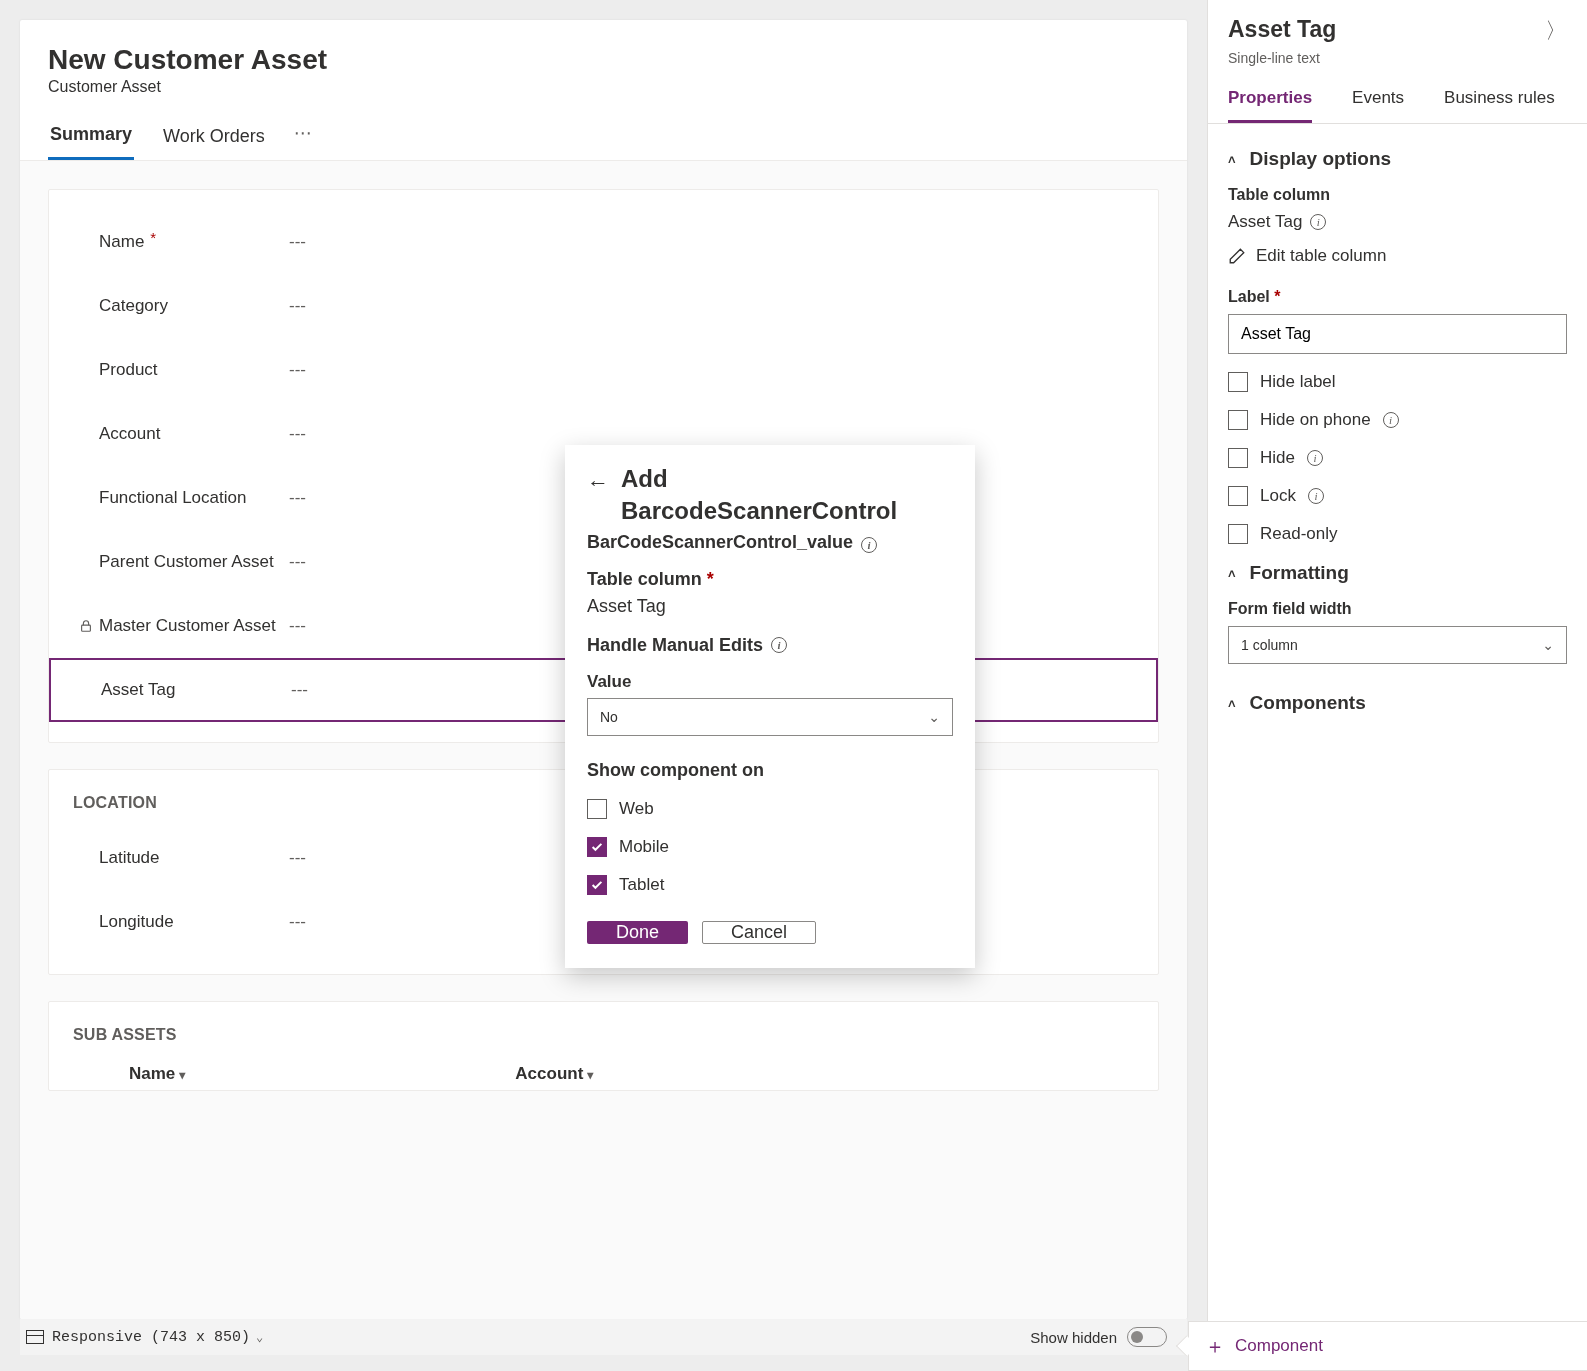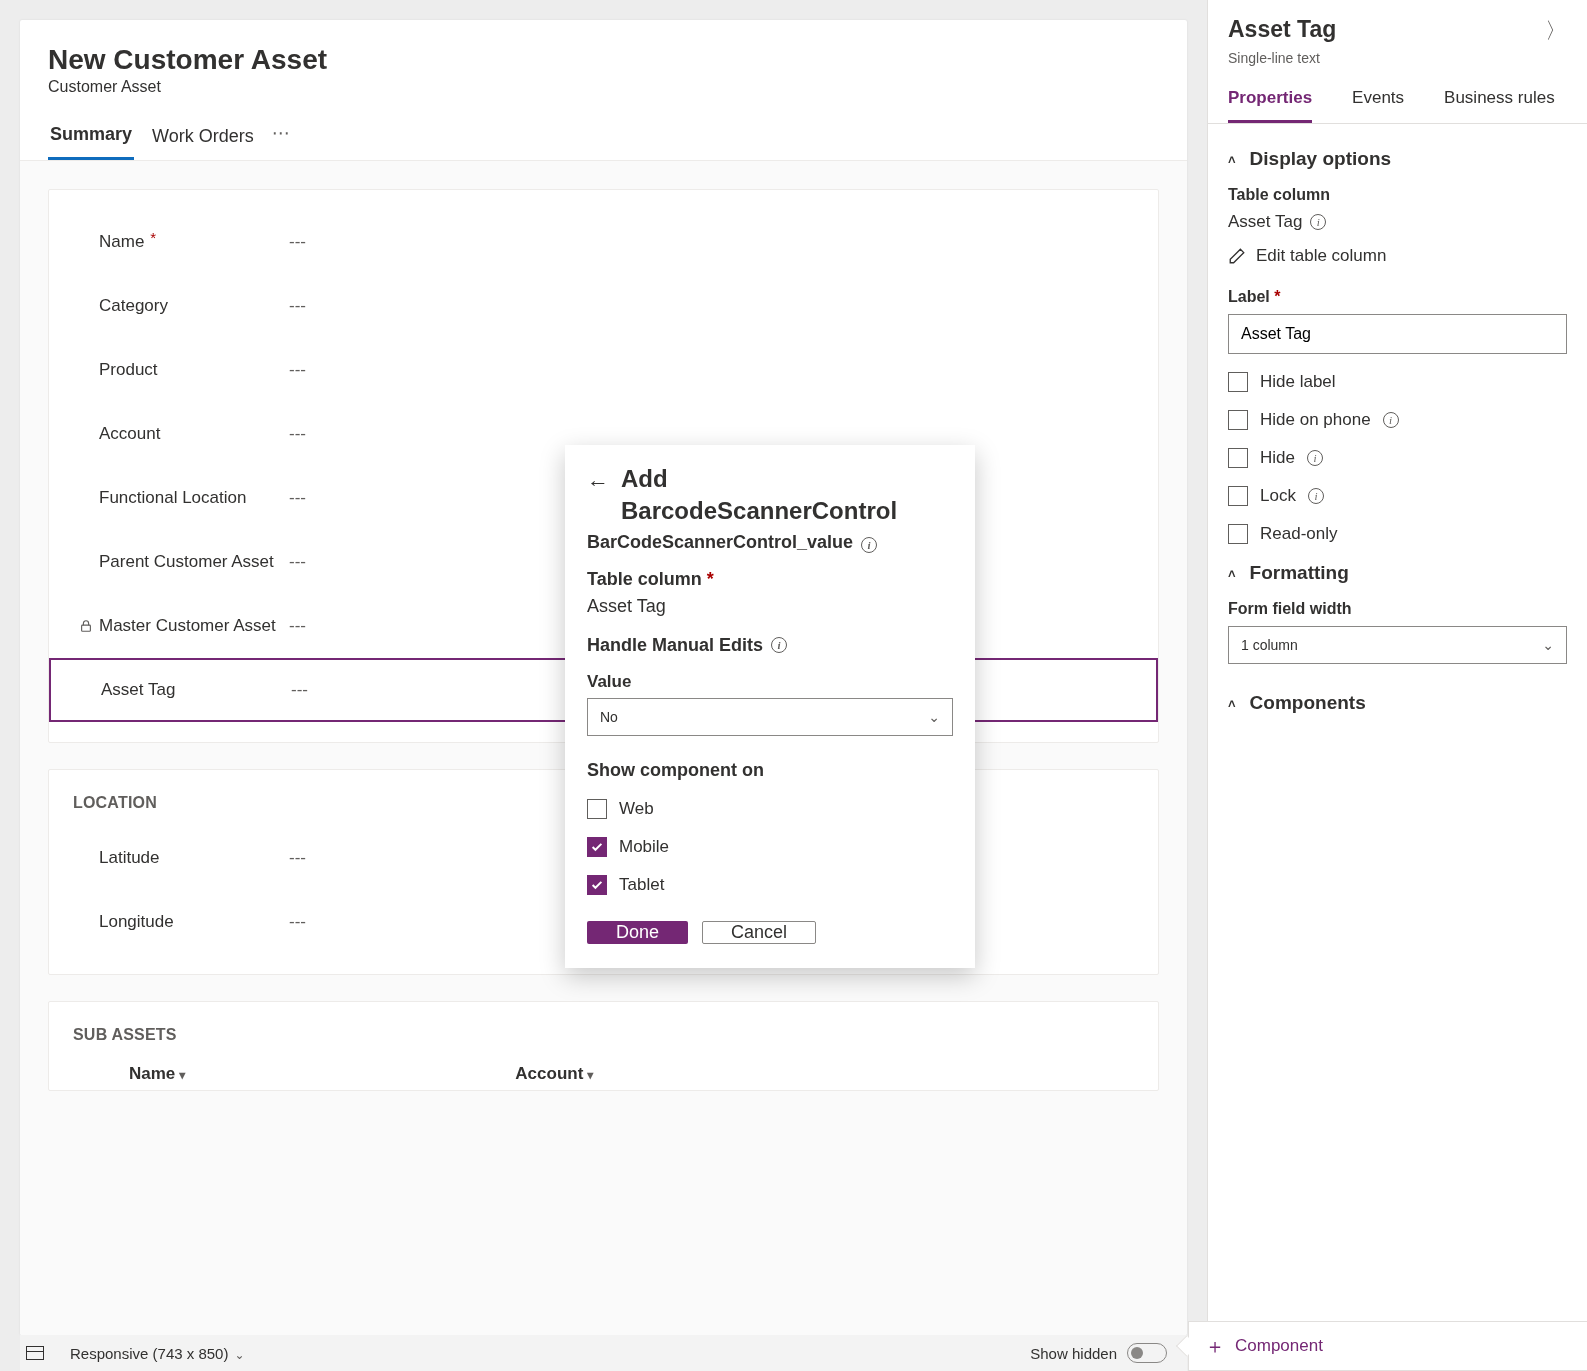--- a/index.html
+++ b/index.html
@@ -14,21 +14,21 @@
   .app {
     display: flex;
     width: 1587px;
     height: 1371px;
     position: relative;
   }
   
   .canvas-col {
     flex: 1;
     background: #ededed;
-    padding: 20px 20px 0 20px;
+    padding: 20px 20px 16px 20px;
     position: relative;
     display: flex;
     flex-direction: column;
   }
   .form-card {
     background: #fff;
     border-radius: 2px;
     flex: 1;
     overflow: hidden;
     display: flex;
@@ -42,21 +42,21 @@
   }
   .form-subtitle {
     font-size: 16px;
     font-weight: 400;
     color: #323130;
     padding: 2px 28px 8px 28px;
   }
   .tabs-row {
     display: flex;
     align-items: center;
-    gap: 16px;
+    gap: 27px;
     padding: 12px 28px 0 28px;
     border-bottom: 1px solid #edebe9;
   }
   .tab {
     font-size: 18px;
     padding: 8px 2px 12px 2px;
     cursor: pointer;
     color: #323130;
   }
   .tab.active {
@@ -117,21 +117,21 @@
   
   .statusbar{
     display:flex;
     align-items:center;
     justify-content:space-between;
     padding: 8px 20px 8px 6px;
     font-size:15px;
     color:#323130;
     background:#f3f3f3;
   }
-  .statusbar-left{display:flex;align-items:center;gap:26px;}
+  .statusbar-left{display:flex;align-items:center;gap:8px;font-family:Liberation Mono, monospace;}
   .layout-icon{width:18px;height:14px;border:1.5px solid #323130;position:relative;}
   .layout-icon::before{content:"";position:absolute;left:0;right:0;top:4px;border-top:1.5px solid #323130;}
   .statusbar-chev{font-size:12px;color:#605e5c;margin-left:6px;}
   .show-hidden{display:flex;align-items:center;gap:10px;color:#323130;}
   .toggle-pill{width:40px;height:20px;border-radius:10px;border:1px solid #8a8886;position:relative;}
   .toggle-pill::after{content:"";position:absolute;left:3px;top:3px;width:12px;height:12px;border-radius:50%;background:#8a8886;}
 
   
   .props-panel{
     width:380px;

